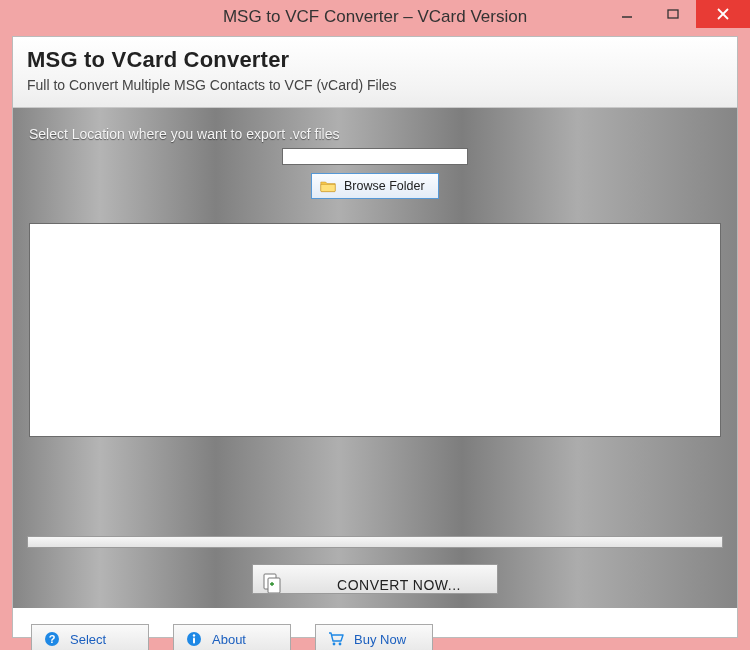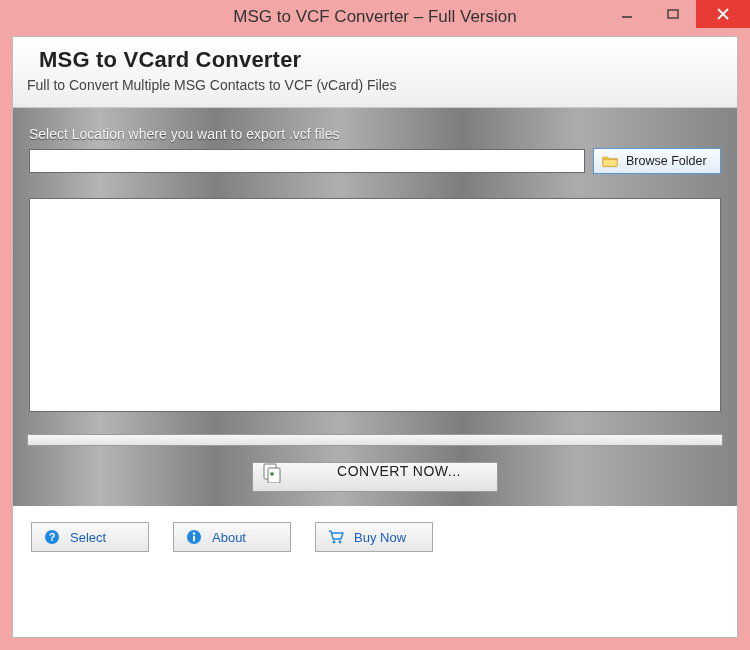--- a/index.html
+++ b/index.html
@@ -63,44 +63,43 @@
   .header-panel {
     padding: 10px 14px 14px 14px;
     background: linear-gradient(#ffffff, #f4f4f4 70%, #ededed);
     border-bottom: 1px solid #c9c9c9;
   }
   .header-panel h1 {
     font-size: 22px;
     font-weight: 600;
     color: #222;
     letter-spacing: .2px;
-    margin-left: 12px;
   }
   .header-panel p {
     font-size: 14px;
     color: #444;
     margin-top: 4px;
   }
 
   
   .metal {
-    height: 398px;
+    height: 500px;
     padding: 18px 16px 12px 16px;
     background:
       linear-gradient(90deg, rgba(130,130,130,.55) 0%, rgba(215,215,215,.55) 12%, rgba(120,120,120,.55) 28%, rgba(205,205,205,.55) 45%, rgba(115,115,115,.55) 62%, rgba(200,200,200,.55) 78%, rgba(130,130,130,.55) 100%),
       linear-gradient(#8a8a8a, #8a8a8a);
     position: relative;
   }
   .metal .lbl {
     color: #f5f5f5;
     font-size: 14px;
     text-shadow: 0 1px 1px rgba(0,0,0,.5);
     margin-bottom: 6px;
   }
-  .row { display:flex; gap:8px; align-items:center; }
+  .row { display:flex; gap:8px; align-items:center;flex-direction:column; }
   .path-input {
     flex:1;
     height: 24px;
     background:#fff;
     border:1px solid #6b6b6b;
     padding: 0 4px;
     font-size:13px;
   }
   .browse-btn {
     height: 26px;
@@ -139,21 +138,21 @@
   .convert-btn {
     position:absolute;
     left: 50%;
     transform: translateX(-50%);
     bottom: 14px;
     width: 246px;
     height: 30px;
     background: linear-gradient(#f8f8f8,#e2e2e2);
     border:1px solid #9a9a9a;
     display:flex;
-    align-items:flex-start;
+    align-items:flex-end;
     padding: 0 10px;
     gap: 30px;
     font-size: 14px;
     color:#222;
     cursor:pointer;
   }
   .convert-btn .doc-icon { width:18px; height:20px; flex:0 0 auto; }
   .convert-btn span { flex:1; text-align:center; letter-spacing:.5px; }
 
   
@@ -175,21 +174,21 @@
     font-size: 13px;
     color: #1b5fbf;
     cursor:pointer;
   }
   .link-btn .ic { width:16px; height:16px; flex:0 0 auto; }
 </style>
 </head>
 <body>
 
 <div class="titlebar">
-  <div class="title">MSG to VCF Converter – Full Version</div>
+  <div class="title">MSG to VCF Converter – VCard Version</div>
   <div class="win-controls">
     <div class="win-btn">
       <svg width="12" height="12">
           <line x1="1" y1="9" x2="11" y2="9" stroke="#333" stroke-width="1.5"></line>
         </svg>
     </div>
     <div class="win-btn">
       <svg width="12" height="12">
           <rect x="1" y="2" width="10" height="8" fill="none" stroke="#333" stroke-width="1.3"></rect>
         </svg>

